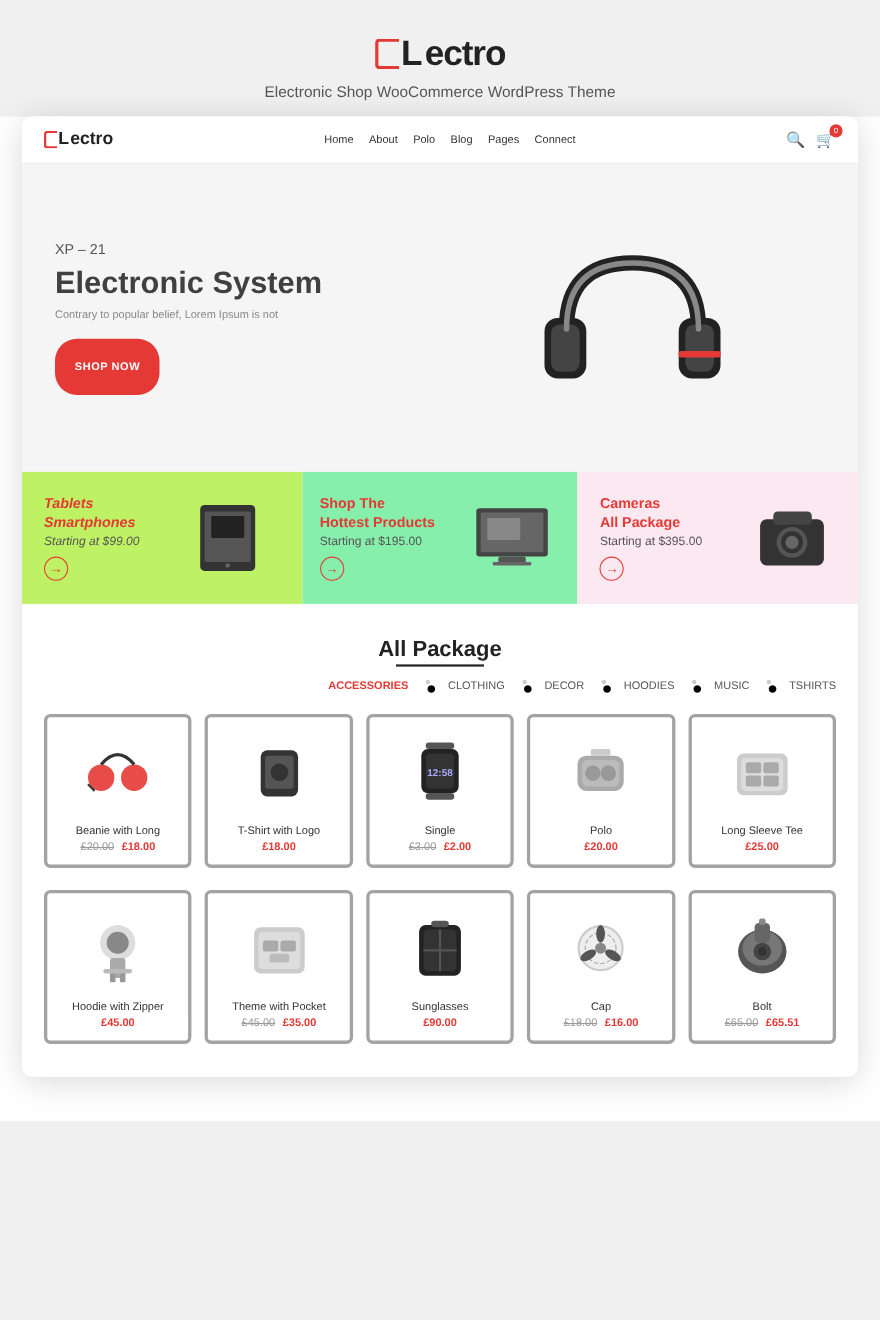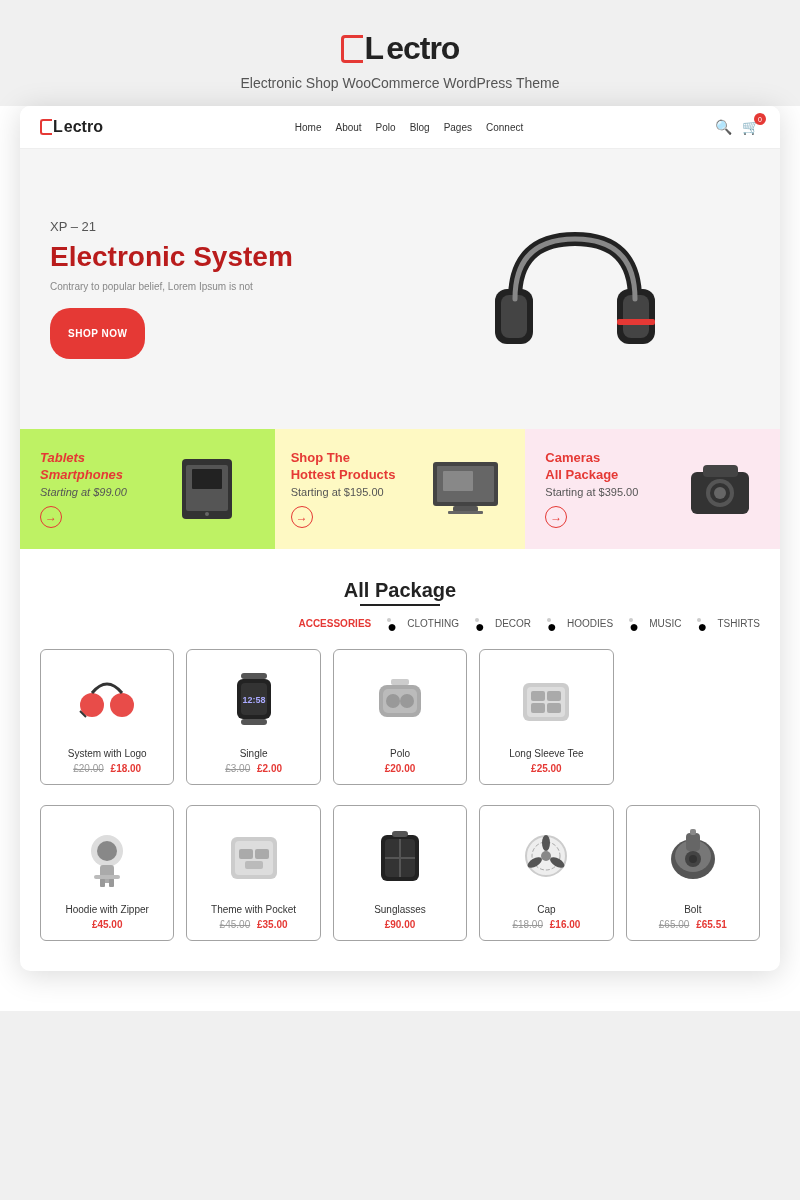--- a/index.html
+++ b/index.html
@@ -26,51 +26,51 @@
     .nav-links a { font-size: 10px; color: #333; text-decoration: none; }
     .nav-icons { display: flex; gap: 10px; align-items: center; }
     .nav-icon { font-size: 14px; color: #333; cursor: pointer; }
     .cart-badge { position: relative; }
     .cart-badge-num { position: absolute; top: -6px; right: -6px; background: #e53935; color: #fff; border-radius: 50%; width: 12px; height: 12px; font-size: 7px; display: flex; align-items: center; justify-content: center; }
 
     
     .hero { background: #f5f5f5; padding: 40px 30px; display: flex; align-items: center; justify-content: space-between; min-height: 220px; }
     .hero-text { flex: 1; }
     .hero-subtitle { font-size: 13px; color: #555; margin-bottom: 6px; }
-    .hero-title { font-size: 28px; font-weight: bold; color: #b91c1c; margin-bottom: 8px; line-height: 1.2; }
+    .hero-title { font-size: 28px; font-weight: bold; color: #404040; margin-bottom: 8px; line-height: 1.2; }
     .hero-desc { font-size: 10px; color: #888; margin-bottom: 16px; }
     .hero-btn { background: #e53935; color: #fff; border: none; padding: 20px 18px; border-radius: 20px; font-size: 10px; font-weight: bold; cursor: pointer; letter-spacing: 0.5px; }
     .hero-image { flex: 1; display: flex; justify-content: center; align-items: center; }
 
     
     .category-cards { display: flex; gap: 0; }
     .cat-card { flex: 1; padding: 20px; display: flex; align-items: center; justify-content: space-between; position: relative; min-height: 120px; }
     .cat-card.peach { background: #bef264; font-style: italic; }
-    .cat-card.light-blue { background: #fef9c3; padding-left: 16px; }
+    .cat-card.light-blue { background: #86efac; padding-left: 16px; }
     .cat-card.light-pink { background: #fce8f0; }
     .cat-text { flex: 1; }
     .cat-title { font-size: 13px; font-weight: bold; color: #e53935; line-height: 1.3; }
     .cat-subtitle { font-size: 13px; font-weight: bold; color: #e53935; }
     .cat-price { font-size: 11px; color: #555; margin-top: 4px; }
     .cat-arrow { width: 22px; height: 22px; border: 1.5px solid #e53935; border-radius: 50%; display: flex; align-items: center; justify-content: center; margin-top: 8px; color: #e53935; font-size: 12px; }
     .cat-image { width: 80px; height: 70px; display: flex; align-items: center; justify-content: center; }
 
     
     .all-package { padding: 30px 20px; }
     .section-title { text-align: center; font-size: 20px; font-weight: bold; color: #222; margin-bottom: 16px; position: relative; }
     .section-title::after { content: ''; position: absolute; bottom: -4px; left: 50%; transform: translateX(-50%); width: 80px; height: 2px; background: #222; }
 
     .filter-tabs { display: flex; gap: 16px; justify-content: flex-end; margin-bottom: 20px; margin-top: 12px; }
     .filter-tab { font-size: 10px; color: #555; cursor: pointer; display: flex; align-items: center; gap: 4px; }
     .filter-tab.active { color: #e53935; font-weight: bold; }
     .filter-dot { width: 4px; height: 4px; background: #ccc; border-radius: 50%; }
 
     
     .product-grid { display: grid; grid-template-columns: repeat(5, 1fr); gap: 12px; }
-    .product-card { background: #fff; border: 1px solid #a3a3a3; border-radius: 6px; padding: 10px; text-align: center; }
+    .product-card { background: #fff; border: 3px solid #a3a3a3; border-radius: 6px; padding: 10px; text-align: center; }
     .product-img { width: 100%; height: 80px; display: flex; align-items: center; justify-content: center; margin-bottom: 8px; }
     .product-img svg, .product-img .img-placeholder { width: 70px; height: 70px; }
     .product-name { font-size: 10px; color: #333; margin-bottom: 4px; }
     .product-prices { font-size: 10px; }
     .price-original { color: #999; text-decoration: line-through; margin-right: 4px; }
     .price-sale { color: #e53935; font-weight: bold; }
     .price-single { color: #e53935; font-weight: bold; }
 
     .grid-section { margin-bottom: 20px; }
   </style>
@@ -219,27 +219,41 @@
         <div class="product-card">
           <div class="product-img">
             <svg width="70" height="70" viewBox="0 0 70 70">
 
               <circle cx="20" cy="40" r="12" fill="#e53935" opacity="0.9"></circle>
               <circle cx="50" cy="40" r="12" fill="#e53935" opacity="0.9"></circle>
               <path d="M20,28 Q35,10 50,28" fill="none" stroke="#333" stroke-width="3"></path>
               <line x1="8" y1="46" x2="14" y2="52" stroke="#333" stroke-width="2"></line>
             </svg>
           </div>
-          <div class="product-name">System with Logo</div>
+          <div class="product-name">Beanie with Long</div>
           <div class="product-prices">
             <span class="price-original">£20.00</span>
             <span class="price-sale">£18.00</span>
           </div>
         </div>
 
+        <div class="product-card">
+          <div class="product-img">
+            <svg width="70" height="70" viewBox="0 0 70 70">
+
+              <rect x="18" y="15" width="34" height="42" rx="6" fill="#333"></rect>
+              <rect x="22" y="20" width="26" height="30" rx="3" fill="#555"></rect>
+              <circle cx="35" cy="35" r="8" fill="#333"></circle>
+            </svg>
+          </div>
+          <div class="product-name">T-Shirt with Logo</div>
+          <div class="product-prices">
+            <span class="price-single">£18.00</span>
+          </div>
+        </div>
 
         <div class="product-card">
           <div class="product-img">
             <svg width="70" height="70" viewBox="0 0 70 70">
 
               <rect x="22" y="8" width="26" height="6" rx="3" fill="#555"></rect>
               <rect x="18" y="14" width="34" height="40" rx="6" fill="#222"></rect>
               <rect x="22" y="18" width="26" height="32" rx="4" fill="#333"></rect>
               <rect x="22" y="54" width="26" height="6" rx="3" fill="#555"></rect>
               <text x="35" y="38" text-anchor="middle" fill="#aaf" font-size="9" font-weight="bold">12:58</text>

